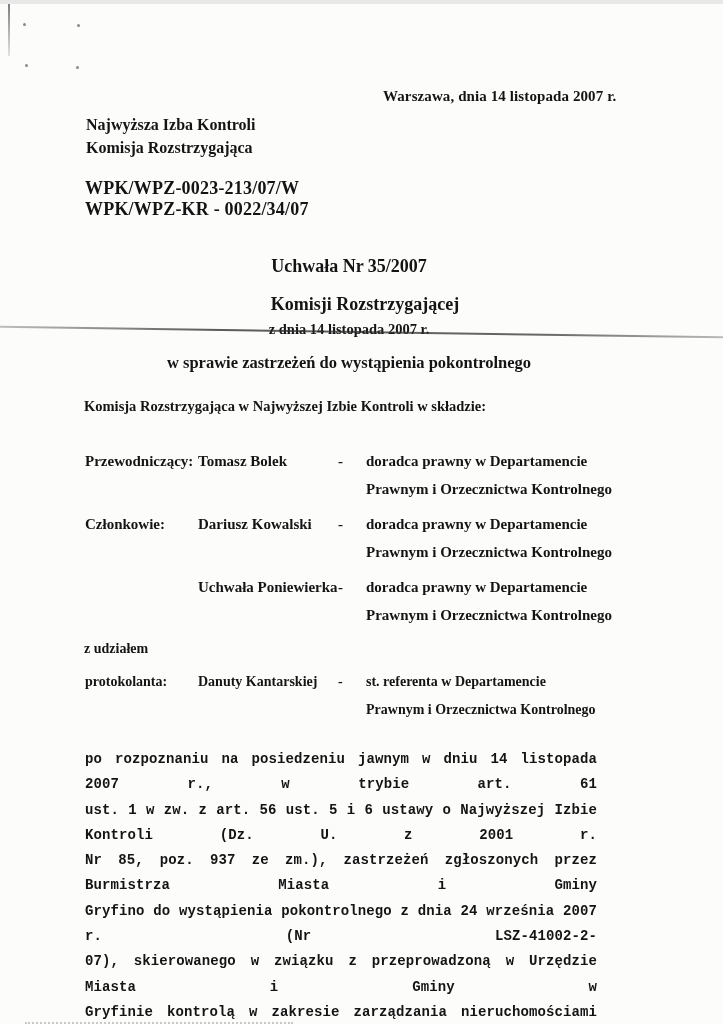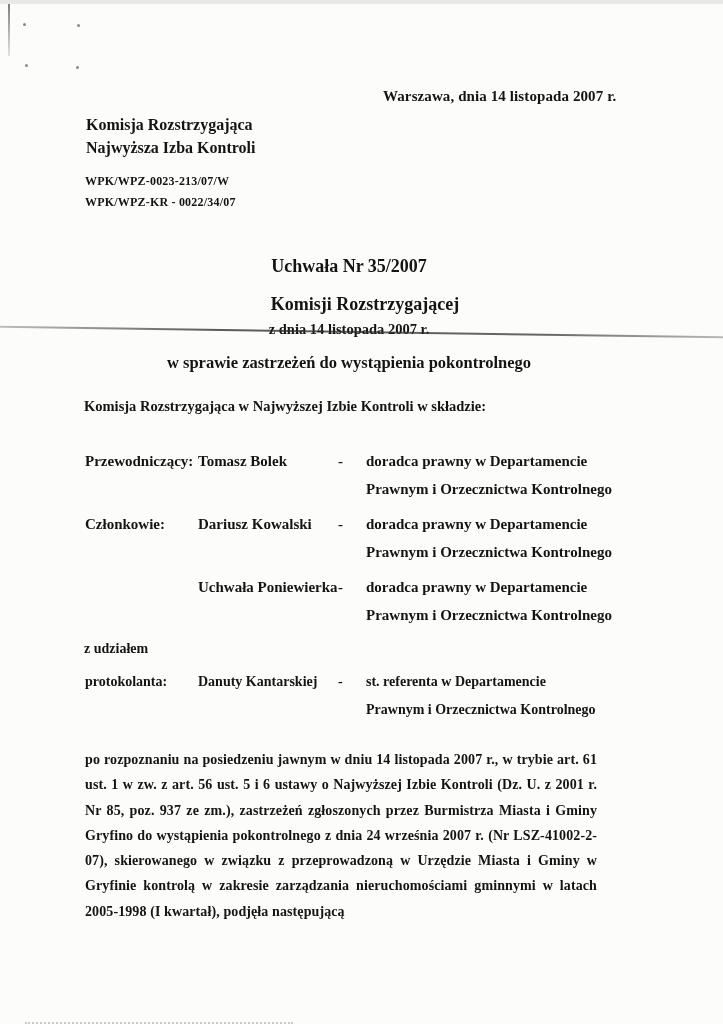--- a/index.html
+++ b/index.html
@@ -4,21 +4,21 @@
 <style>
   html,body { margin:0; padding:0; background:#e8e8e8; }
   .page {
     position:relative; width:723px; height:1024px; margin:4px auto;
     background:#fcfcfb; overflow:hidden;
     font-family:"Liberation Serif", serif; font-weight:bold; color:#141414;
   }
   
   .date   { position:absolute; top:84px;  left:383px; font-size:15px; letter-spacing:.1px; }
   .org    { position:absolute; top:109px; left:86px;  font-size:16px; line-height:23px; }
-  .refs   { position:absolute; top:167px; left:85px;  font-size:12px; line-height:21px; letter-spacing:.2px; }
+  .refs   { position:absolute; top:174px; left:85px;  font-size:18px; line-height:21px; letter-spacing:.2px; }
   
   .cline  { position:absolute; left:0; width:698px; text-align:center; }
   .t1     { top:252px; font-size:18px; }
   .t2     { top:290px; font-size:18px;padding-left:16px; }
   .t3     { top:317px; font-size:14.5px; }
   .subj   { top:349px; font-size:16.5px; }
   
   .fold {
     position:absolute; top:327px; left:-4px; width:731px; height:1.5px;
     transform:rotate(0.85deg); transform-origin:50% 50%;
@@ -31,21 +31,21 @@
             font-size:15px; line-height:28px; }
   .mrow.small { font-size:14px; }
   .c-role { width:113px; }
   .c-name { width:140px; }
   .c-dash { width:28px; }
   .c-desc { flex:1; }
   .clerk-intro { position:absolute; top:637px; left:84px; font-size:14px; }
   
   .para   { position:absolute; top:743px; left:85px; width:512px; font-size:14px; }
   .para .ln { line-height:25.3px; text-align:justify; text-align-last:justify;
-              letter-spacing:.1px; white-space:normal; }
+              letter-spacing:.1px; white-space:normal;font-family:Liberation Mono, monospace; }
   .para .ln.last { text-align:left; text-align-last:left; }
   
   .edge-line { position:absolute; top:0; left:8px; width:2px; height:52px;
                background:linear-gradient(180deg, rgba(0,0,0,.5), rgba(0,0,0,.1)); }
   .speck { position:absolute; width:3px; height:3px; border-radius:50%;
            background:rgba(0,0,0,.45); }
   .sp1 { top:19px; left:23px; } .sp2 { top:20px; left:77px; }
   .sp3 { top:60px; left:25px; } .sp4 { top:62px; left:76px; }
   .bottom-dots { position:absolute; top:1018px; left:25px; width:268px; height:0;
                  border-top:2px dotted rgba(0,0,0,.20); }
@@ -57,22 +57,22 @@
 
   <div class="edge-line"></div>
   <div class="speck sp1"></div>
   <div class="speck sp2"></div>
   <div class="speck sp3"></div>
   <div class="speck sp4"></div>
 
   <div class="date">Warszawa, dnia 14 listopada 2007 r.</div>
 
   <div class="org">
+    <div>Najwyższa Izba Kontroli</div>
     <div>Komisja Rozstrzygająca</div>
-    <div>Najwyższa Izba Kontroli</div>
   </div>
 
   <div class="refs">
     <div>WPK/WPZ-0023-213/07/W</div>
     <div>WPK/WPZ-KR - 0022/34/07</div>
   </div>
 
   <div class="cline t1">Uchwała Nr 35/2007</div>
   <div class="cline t2">Komisji Rozstrzygającej</div>
   <div class="cline t3">z dnia 14 listopada 2007 r.</div>

